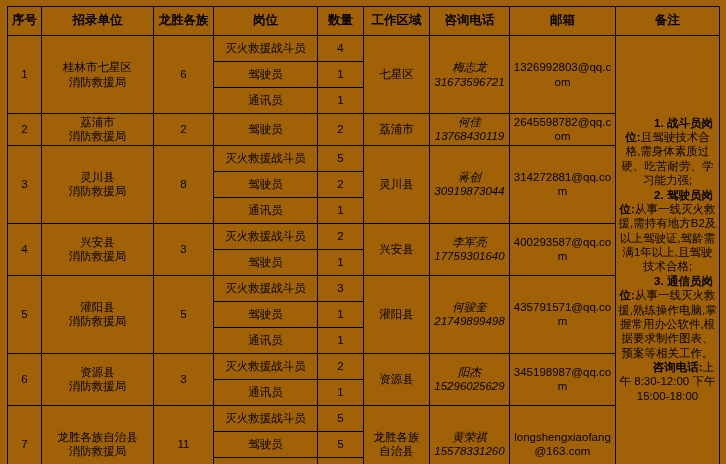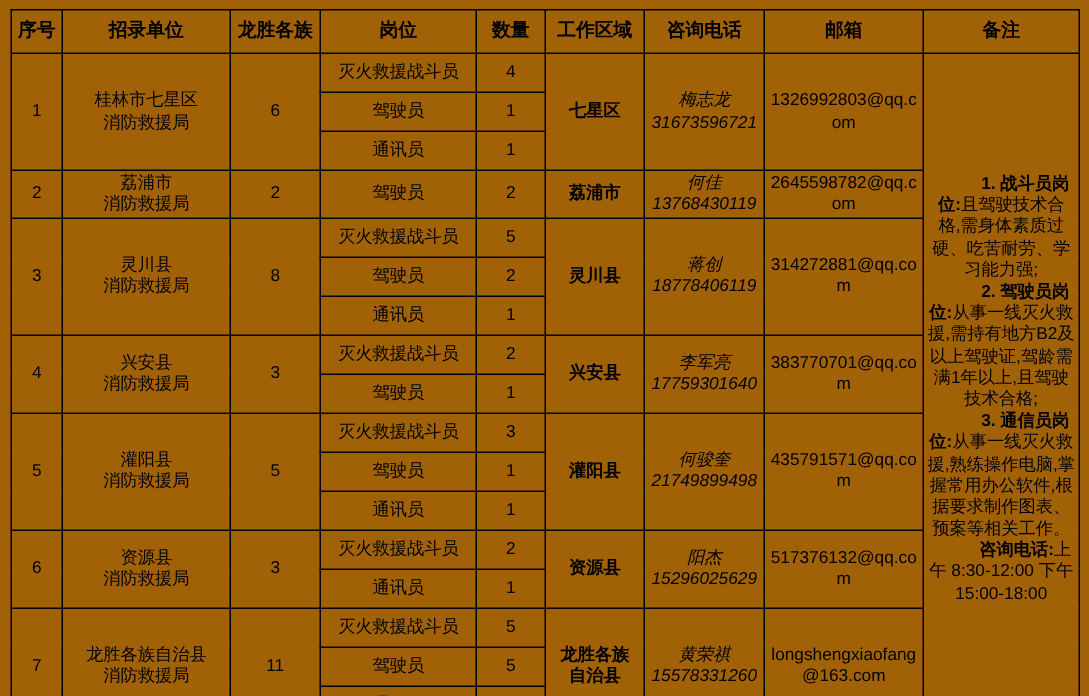--- a/index.html
+++ b/index.html
@@ -47,21 +47,20 @@
   td.post {
     font-size: 11.5px;
     height: 23px;
   }
   td.qty {
     font-size: 12px;
   }
   td.area {
     font-size: 12px;
     line-height: 1.35;
-    font-weight: bold;
   }
   td.phone {
     font-size: 11px;
     line-height: 1.4;
     font-style: italic;
   }
   td.email {
     font-size: 11px;
     line-height: 1.4;
     word-break: break-all;
@@ -182,21 +181,21 @@
           <div>消防救援局</div>
         </td>
         <td class="count" rowspan="3">8</td>
         <td class="post">灭火救援战斗员</td>
         <td class="qty">5</td>
         <td class="area" rowspan="3">
           <div>灵川县</div>
         </td>
         <td class="phone" rowspan="3">
           <div>蒋创</div>
-          <div>18778406119</div>
+          <div>30919873044</div>
         </td>
         <td class="email" rowspan="3">314272881@qq.com</td>
       </tr>
       <tr>
         <td class="post">驾驶员</td>
         <td class="qty">2</td>
       </tr>
       <tr>
         <td class="post">通讯员</td>
         <td class="qty">1</td>
@@ -211,21 +210,21 @@
         <td class="count" rowspan="2">3</td>
         <td class="post">灭火救援战斗员</td>
         <td class="qty">2</td>
         <td class="area" rowspan="2">
           <div>兴安县</div>
         </td>
         <td class="phone" rowspan="2">
           <div>李军亮</div>
           <div>17759301640</div>
         </td>
-        <td class="email" rowspan="2">383770701@qq.com</td>
+        <td class="email" rowspan="2">400293587@qq.com</td>
       </tr>
       <tr>
         <td class="post">驾驶员</td>
         <td class="qty">1</td>
       </tr>
 
       <tr>
         <td class="num" rowspan="3">5</td>
         <td class="unit" rowspan="3">
           <div>灌阳县</div>
@@ -261,21 +260,21 @@
         <td class="count" rowspan="2">3</td>
         <td class="post">灭火救援战斗员</td>
         <td class="qty">2</td>
         <td class="area" rowspan="2">
           <div>资源县</div>
         </td>
         <td class="phone" rowspan="2">
           <div>阳杰</div>
           <div>15296025629</div>
         </td>
-        <td class="email" rowspan="2">517376132@qq.com</td>
+        <td class="email" rowspan="2">345198987@qq.com</td>
       </tr>
       <tr>
         <td class="post">通讯员</td>
         <td class="qty">1</td>
       </tr>
 
       <tr>
         <td class="num" rowspan="3">7</td>
         <td class="unit" rowspan="3">
           <div>龙胜各族自治县</div>

